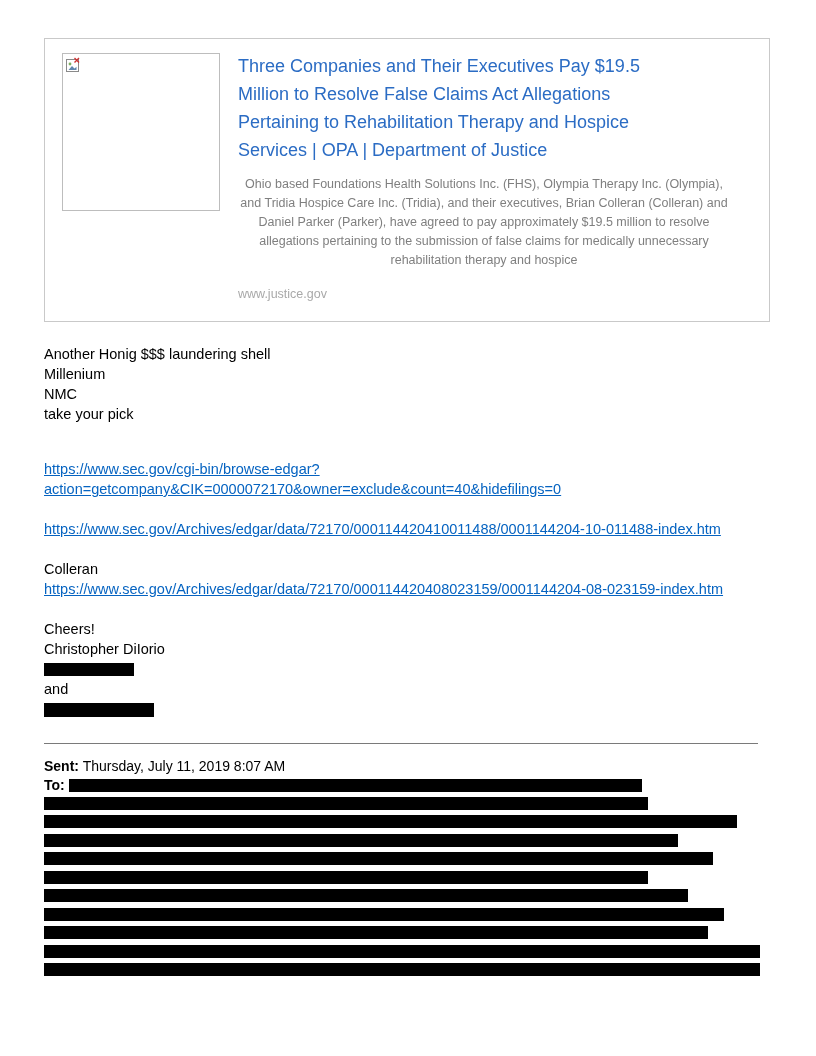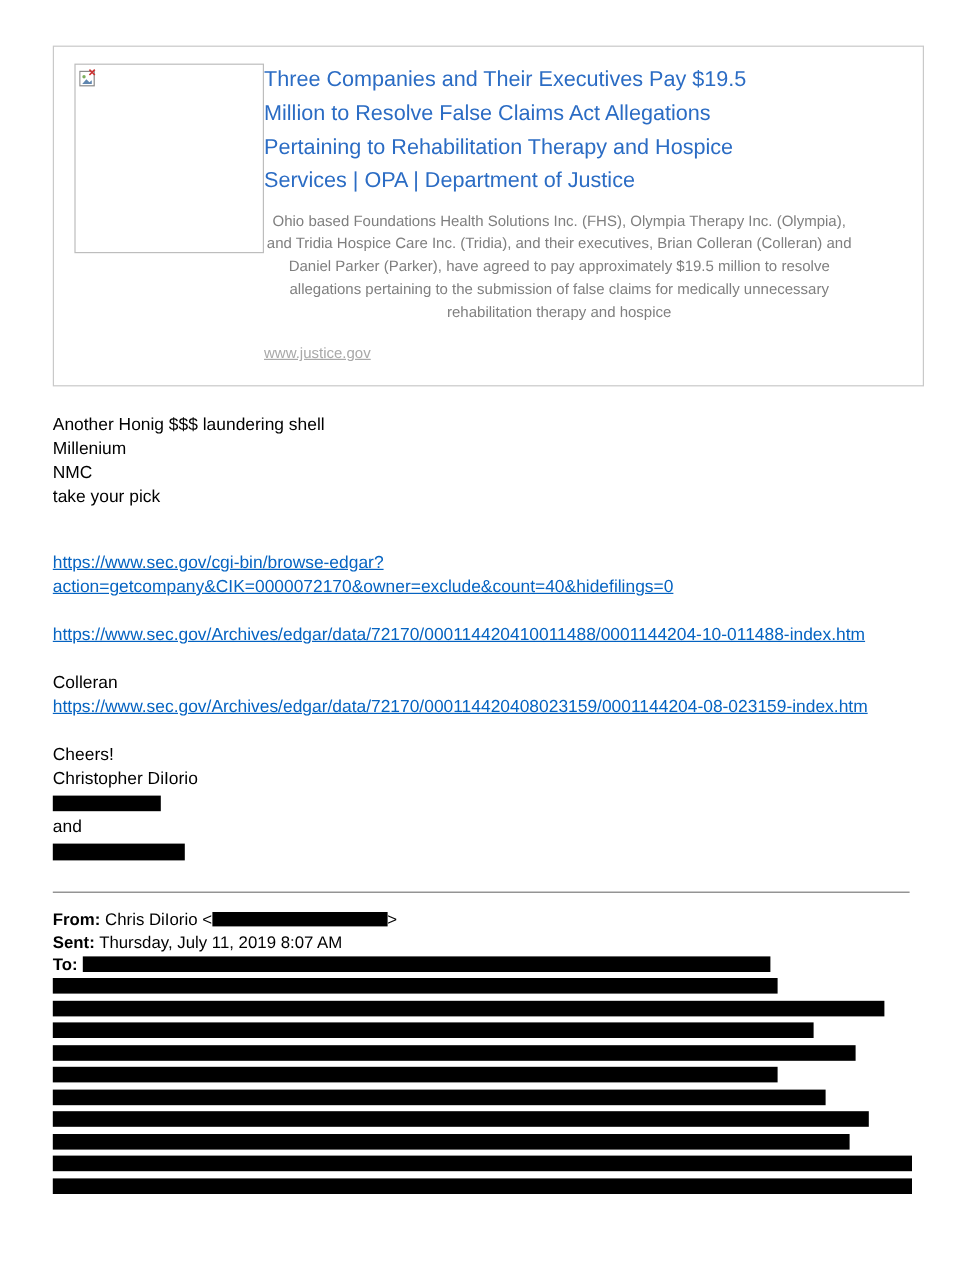--- a/index.html
+++ b/index.html
@@ -26,21 +26,21 @@
   .thumb {
     box-sizing: border-box;
     flex: none;
     width: 158px;
     height: 158px;
     border: 1px solid #bdbdbd;
     padding: 3px;
     margin-top: 1px;
     background: #ffffff;
   }
-  .card-text { width: 500px; }
+  .card-text { margin-left: 18px; width: 500px; }
   .card-title {
     display: block;
     max-width: 445px;
     color: #2b6cc4;
     font-size: 18px;
     line-height: 28px;
     font-weight: 400;
     text-decoration: none;
     cursor: pointer;
   }
@@ -49,21 +49,20 @@
     color: #7f7f7f;
     font-size: 12.5px;
     line-height: 19px;
     margin: 11px 0 0 0;
     text-align: center;
   }
   .card-source {
     color: #a9a9a9;
     font-size: 12.5px;
     margin-top: 17px;
-    text-decoration: underline;
   }
 
   
   .msg-body { margin-top: 22px; font-size: 14.5px; line-height: 20px; }
   .msg-body p { margin: 0; }
   .blank-line { height: 20px; }
   .link {
     color: #0563C1;
     text-decoration: underline;
     cursor: pointer;
@@ -140,24 +139,20 @@
     <p>Christopher DiIorio</p>
     <div class="redact-bar bar-sign"></div>
     <p>and</p>
     <div class="redact-bar bar-and"></div>
   </div>
 
   <hr class="divider">
 
   <div class="hdr">
     <p>
-      <span class="bold">From:</span>
-      <span>Chris DiIorio &lt;</span><span class="inline-bar from-bar"></span><span>&gt;</span>
-    </p>
-    <p>
       <span class="bold">Sent:</span>
       <span>Thursday, July 11, 2019 8:07 AM</span>
     </p>
     <p>
       <span class="bold">To:</span><span class="inline-bar to-bar"></span>
     </p>
 
     <div class="redact-row">
         <div class="redact-bar" style="width:604px"></div>
       </div>

